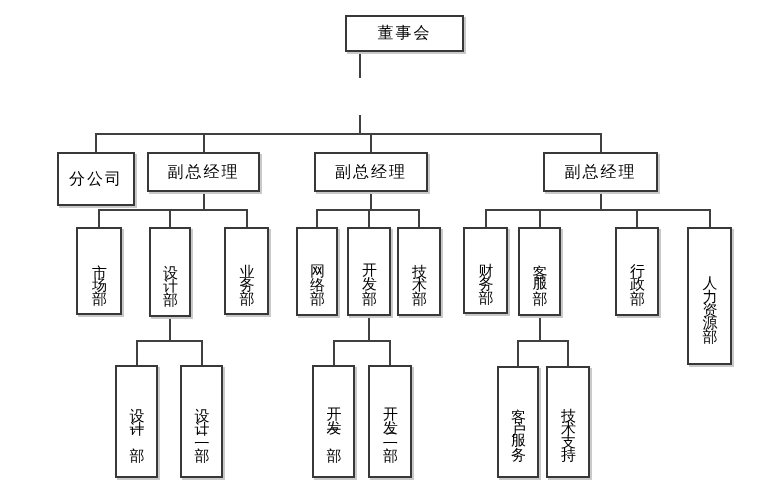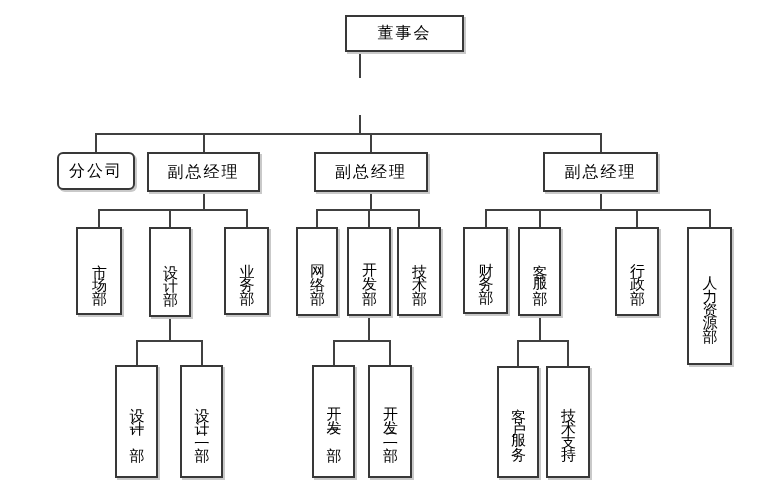--- a/index.html
+++ b/index.html
@@ -74,21 +74,21 @@
       <path d="M 170 317 L 170 341 L 201.5 341 L 201.5 365"></path>
       <path d="M 369 316 L 369 341 L 333.5 341 L 333.5 365"></path>
       <path d="M 369 316 L 369 341 L 390 341 L 390 365"></path>
       <path d="M 539.5 316 L 539.5 341 L 518 341 L 518 366"></path>
       <path d="M 539.5 316 L 539.5 341 L 568 341 L 568 366"></path>
     </svg>
 
   <div class="node" style="left:297px; top:15px;  width:119px; height:37px;margin-left:48px;">董事会</div>
 
 
-  <div class="node" style="left:57px;  top:152px; width:78px;  height:38px;border-radius:6px;">分公司</div>
+  <div class="node" style="left:57px;  top:152px; width:78px;  height:54px;">分公司</div>
   <div class="node" style="left:147px; top:152px; width:113px; height:40px;">副总经理</div>
   <div class="node" style="left:314px; top:152px; width:114px; height:40px;">副总经理</div>
   <div class="node" style="left:543px; top:152px; width:115px; height:40px;">副总经理</div>
 
   <div class="node vertical" style="left:76px;  top:227px; width:46px; height:88px;">市场部</div>
   <div class="node vertical" style="left:149px; top:227px; width:42px; height:90px;">设计部</div>
   <div class="node vertical" style="left:224px; top:227px; width:45px; height:88px;">业务部</div>
   <div class="node vertical" style="left:296px; top:227px; width:42px; height:89px;">网络部</div>
   <div class="node vertical" style="left:347px; top:227px; width:44px; height:89px;">开发部</div>
   <div class="node vertical" style="left:397px; top:227px; width:44px; height:89px;">技术部</div>

